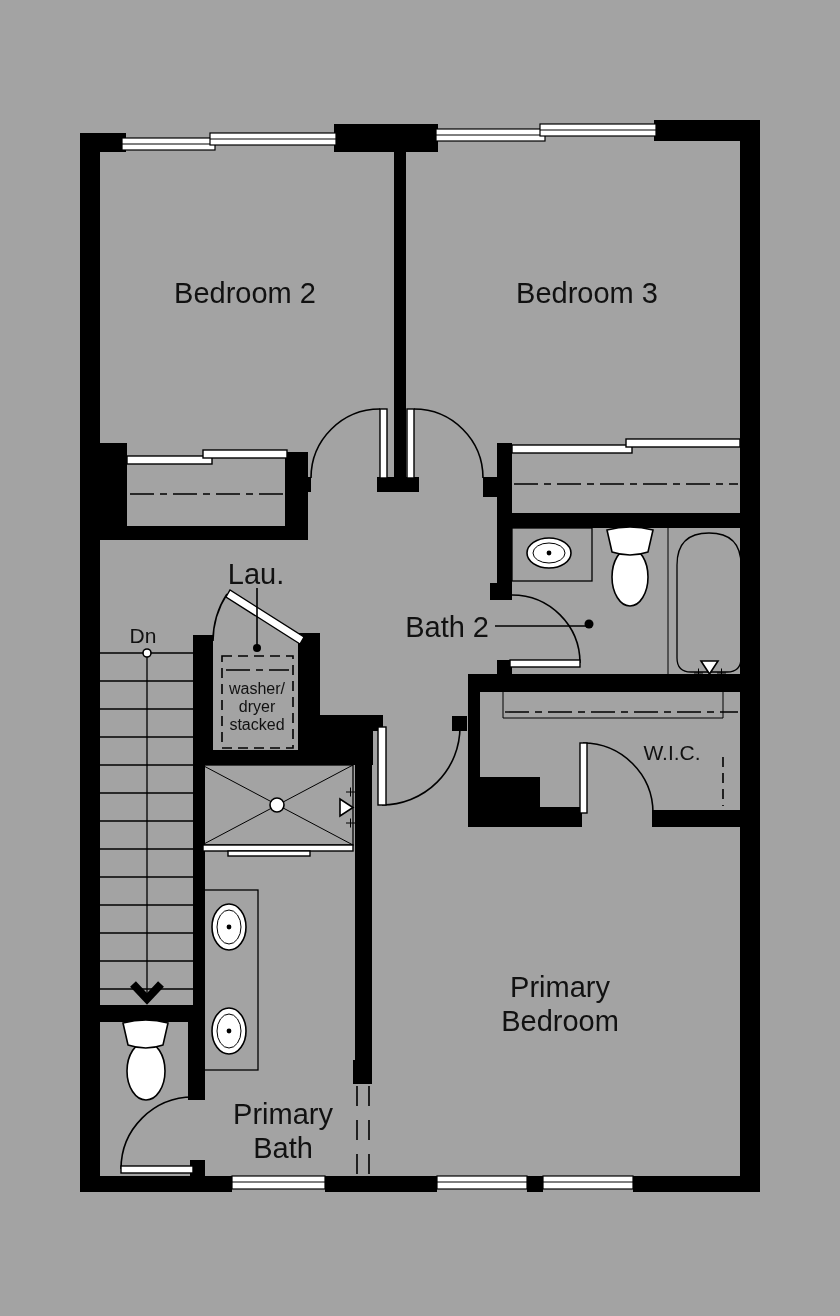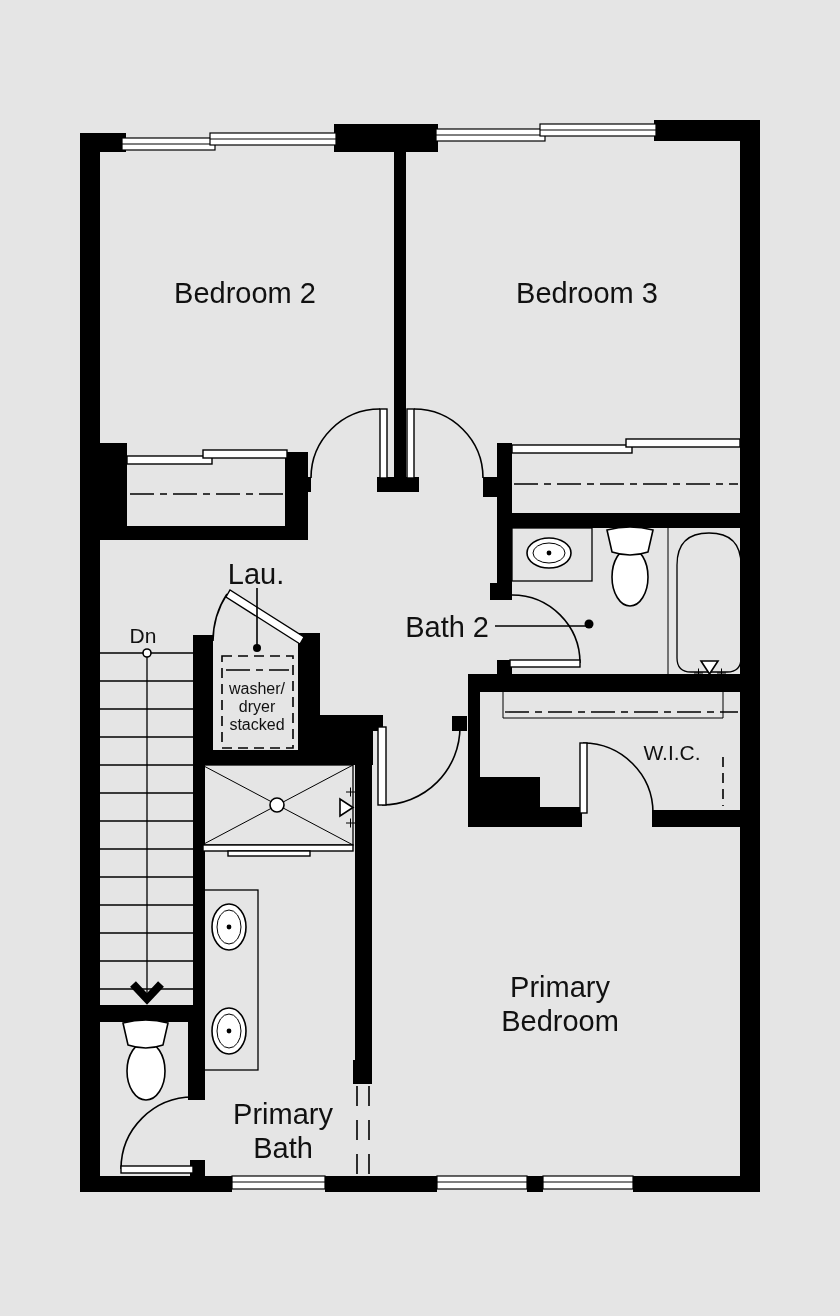--- a/index.html
+++ b/index.html
@@ -1,16 +1,16 @@
 <!DOCTYPE html>
 <html><head>
 <meta charset="utf-8">
 <style>
   html,body{margin:0;padding:0;background:#ffffff;}
-  .page{position:relative;width:840px;height:1316px;background:#e5e5e5;overflow:hidden;}
+  .page{position:relative;width:840px;height:1316px;background:#a3a3a3;overflow:hidden;}
   svg{display:block;}
   .wall{fill:#000000;stroke:none;}
   .thin{fill:none;stroke:#000000;stroke-width:1.3;}
   .thin2{fill:none;stroke:#000000;stroke-width:1;}
   .leaf{fill:#ffffff;stroke:#000000;stroke-width:1.4;}
   .swing{fill:none;stroke:#000000;stroke-width:1.6;}
   .winband{fill:#ffffff;stroke:#000000;stroke-width:1.2;}
   .fixture{fill:#ffffff;stroke:#000000;stroke-width:1.6;}
   .rod{fill:none;stroke:#000000;stroke-width:1.4;stroke-dasharray:24 6 7 6;}
   .dashedbox{fill:none;stroke:#000000;stroke-width:1.6;stroke-dasharray:10 6;}

